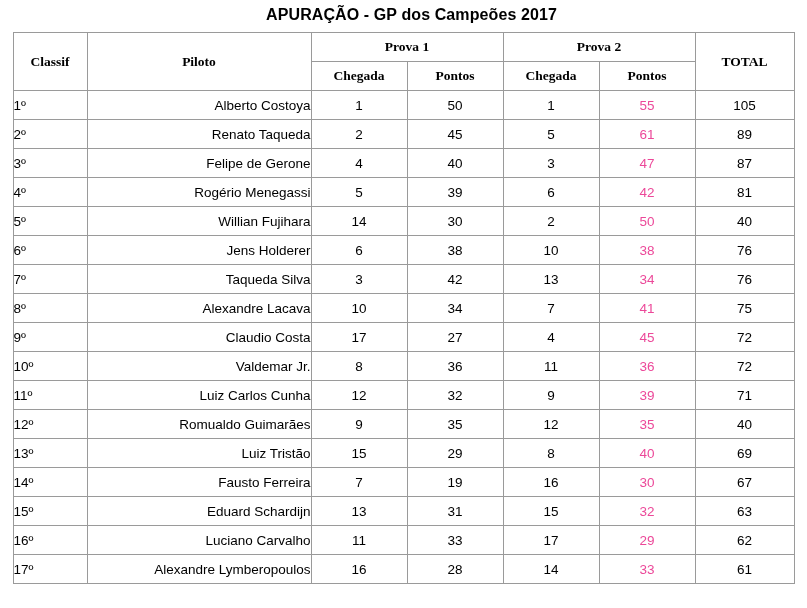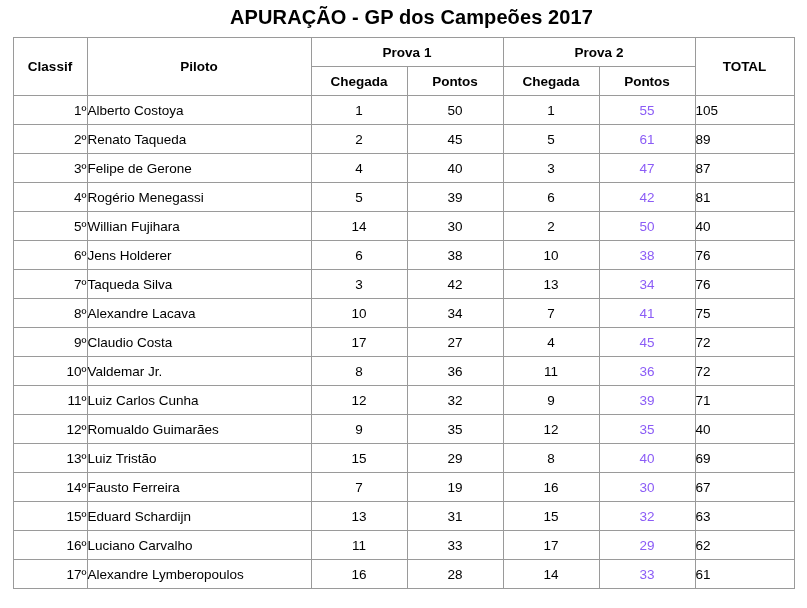--- a/index.html
+++ b/index.html
@@ -15,21 +15,21 @@
     overflow: hidden;
   }
   #page {
     width: 807px;
     height: 608px;
     position: relative;
     box-sizing: border-box;
   }
   .title {
     text-align: center;
-    font-size: 20px;
+    font-size: 16px;
     font-weight: bold;
     padding: 6px 0 8px 16px;
     letter-spacing: 0.1px;
   }
   table.results {
     border-collapse: collapse;
     margin: 0 auto;
     width: 781px;
     table-layout: fixed;
   }
@@ -37,46 +37,47 @@
   table.results td {
     border: 1px solid #9a9a9a;
     font-size: 13.5px;
     padding: 0;
     height: 28px;
     vertical-align: middle;
   }
   thead th {
     font-weight: bold;
     background: #ffffff;
+    font-family: Liberation Serif, serif;
   }
   th.classif  { width: 74px; }
   th.piloto   { width: 224px; }
   th.sub      { width: 96px; }
   th.total    { width: 99px; font-size: 14.5px; }
 
   td.classif {
+    text-align: left;
+    font-size: 13.5px;
+  }
+  td.piloto {
     text-align: right;
-    font-size: 13.5px;
-  }
-  td.piloto {
-    text-align: left;
     padding-left: 9px;
     font-size: 14px;
   }
   td.num {
     text-align: center;
     font-size: 14px;
   }
   td.pts2 {
     text-align: center;
     font-size: 14px;
-    color: #8b5cf6;
+    color: #ec4899;
   }
   td.total {
-    text-align: left;
+    text-align: center;
     font-size: 14px;
   }
   .hdr-group {
     font-size: 14.5px;
   }
 </style>
 </head>
 <body>
 
 <div id="page">

